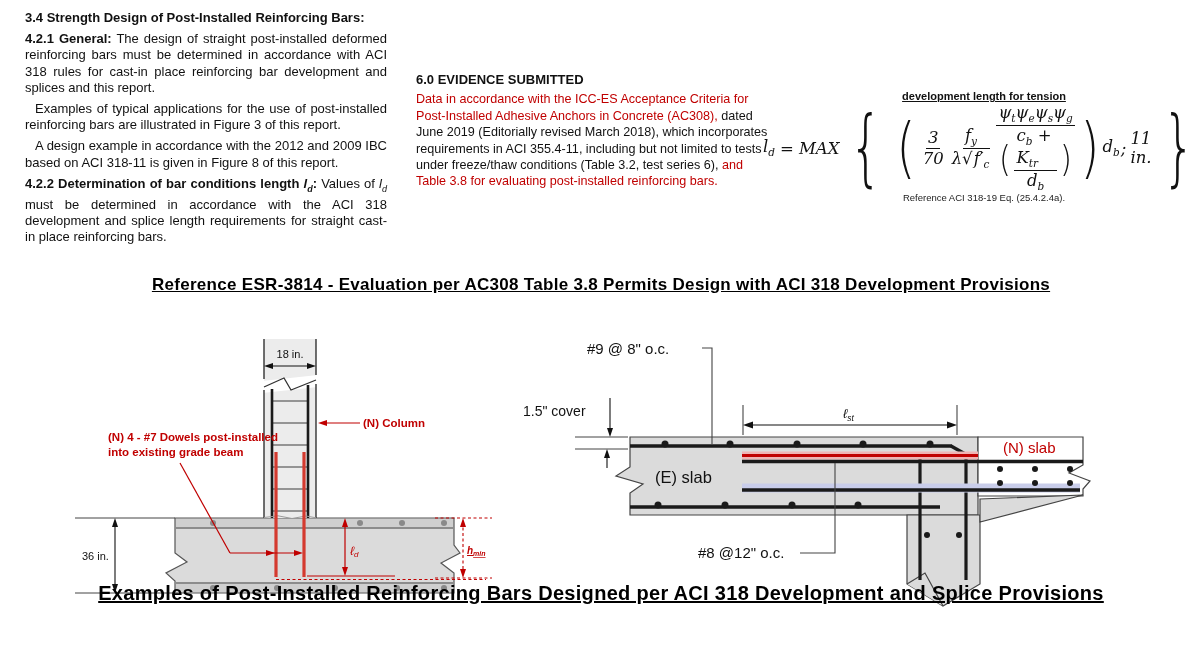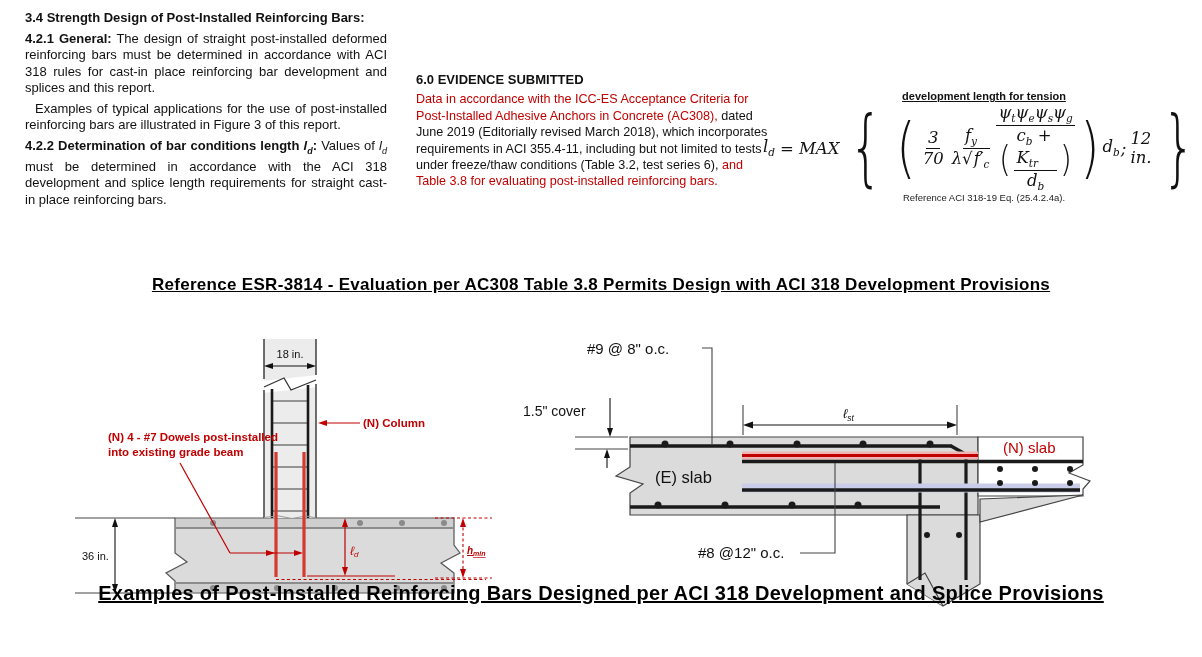--- a/index.html
+++ b/index.html
@@ -39,20 +39,21 @@
 </style>
 </head>
 <body>
 
 <div class="canvas">
 
   <div class="leftcol">
     <p class="b">3.4 Strength Design of Post-Installed Reinforcing Bars:</p>
     <p><span class="b">4.2.1 General:</span><span> The design of straight post-installed deformed reinforcing bars must be determined in accordance with ACI 318 rules for cast-in place reinforcing bar development and splices and this report.</span></p>
     <p class="ind"><span>Examples of typical applications for the use of post-installed reinforcing bars are illustrated in Figure 3 of this report.</span></p>
+    <p class="ind"><span>A design example in accordance with the 2012 and 2009 IBC based on ACI 318-11 is given in Figure 8 of this report.</span></p>
     <p><span class="b"><span>4.2.2 Determination of bar conditions length </span><span class="ital">l</span><sub class="ital">d</sub><span>:</span></span><span><span> Values of </span><span class="ital">l</span><sub class="ital">d</sub><span> must be determined in accordance with the ACI 318 development and splice length requirements for straight cast-in place reinforcing bars.</span></span></p>
   </div>
 
   <div class="midcol">
     <div class="head">6.0 EVIDENCE SUBMITTED</div>
     <div><span class="red">Data in accordance with the ICC-ES Acceptance Criteria for Post-Installed Adhesive Anchors in Concrete (AC308),</span><span> dated June 2019 (Editorially revised March 2018), which incorporates requirements in ACI 355.4-11, including but not limited to tests under freeze/thaw conditions (Table 3.2, test series 6),</span><span class="red"> and Table 3.8 for evaluating post-installed reinforcing bars.</span></div>
   </div>
 
   <div class="eqblock">
     <div class="eqtitle">development length for tension</div>
@@ -77,21 +78,21 @@
           <span class="frac">
             <span class="num"><span>c</span><sub>b</sub><span> + </span><span>K</span><sub>tr</sub></span>
             <span class="den"><span>d</span><sub>b</sub></span>
           </span>
           <span class="glyph parenMD">)</span>
         </span>
       </span>
       <span class="glyph parenXL">)</span>
       <span><span>d</span><sub>b</sub></span>
       <span style="margin:0 4px 0 1px">;</span>
-      <span>12 in.</span>
+      <span>11 in.</span>
       <span class="glyph brace">}</span>
     </div>
     <div class="eqref">Reference ACI 318-19 Eq.  (25.4.2.4a).</div>
   </div>
 
   <div class="caption" style="top:275px;">Reference ESR-3814 - Evaluation per AC308 Table 3.8 Permits Design with ACI 318 Development Provisions</div>
 
   <svg style="position:absolute;left:30px;top:335px;" width="470" height="270" viewBox="0 0 470 270">
 
     <g>

